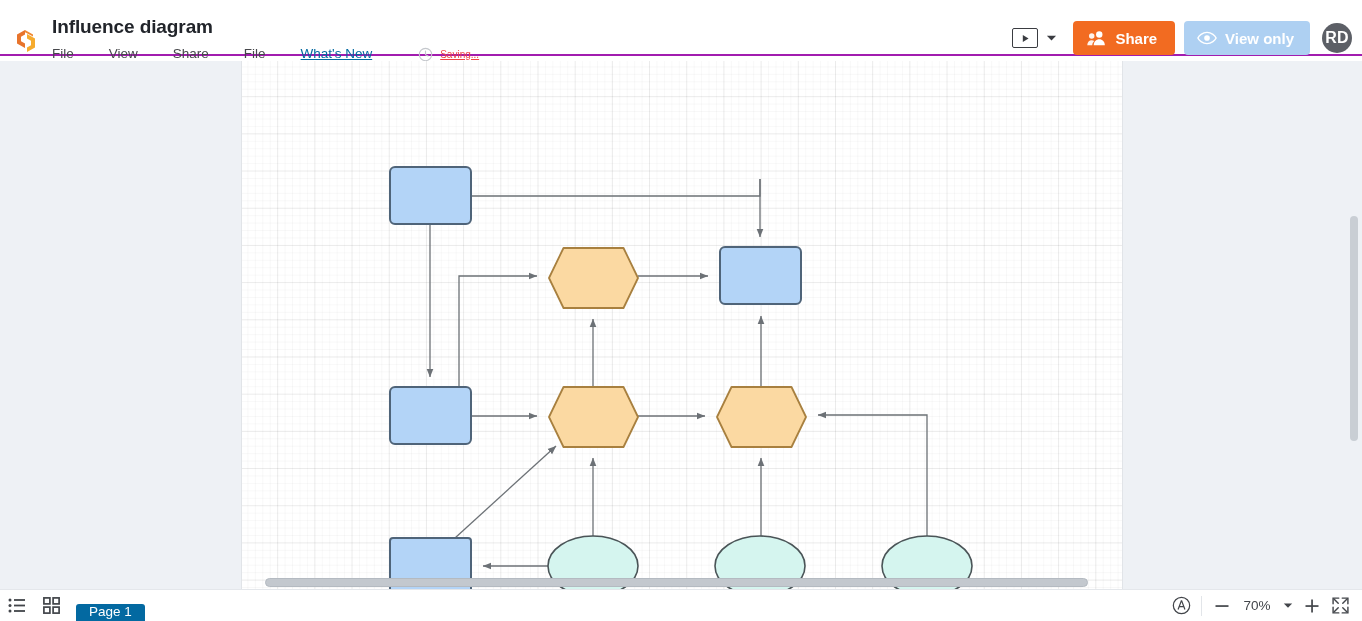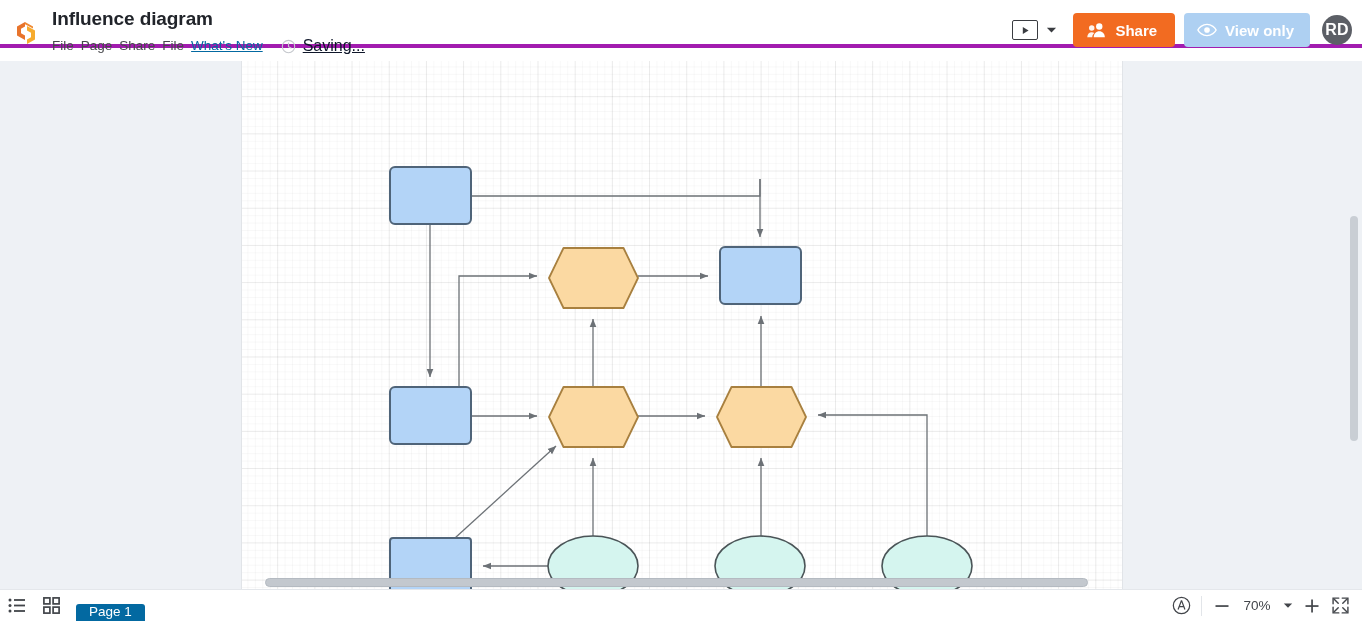--- a/index.html
+++ b/index.html
@@ -6,46 +6,46 @@
   html, body {
     width: 1362px; height: 621px;
     font-family: "Liberation Sans", sans-serif;
     background: #ffffff;
     overflow: hidden;
   }
   #app { position: relative; width: 1362px; height: 621px; }
 
   
   .topbar {
-    position: absolute; left: 0; top: 0; width: 1362px; height: 48px;
-    background: #ffffff; border-bottom: 4px solid #a21caf;
+    position: absolute; left: 0; top: 8px; width: 1362px; height: 48px;
+    background: #ffffff; border-bottom: 2px solid #a21caf;
     display: flex; align-items: flex-start;
   }
   .logo-wrap {
     width: 52px; height: 61px;
     display: flex; align-items: center; justify-content: center;
     padding-top: 4px;
   }
   .doc-block { padding-top: 8px; }
   .doc-title {
     font-size: 19px; font-weight: bold; color: #21242a;
     letter-spacing: -0.1px; line-height: 22px;
   }
   .menu-row {
-    display: flex; align-items: center; gap: 7px;
+    display: flex; align-items: center; gap: 35px;
     margin-top: 6px; height: 20px;
   }
   .menu-item {
     font-size: 13.5px; color: #46474b; line-height: 16px;
     cursor: pointer; white-space: nowrap;
   }
   .menu-item.whatsnew { text-decoration: underline; color: #0369a1; }
   .saving-wrap { display: flex; align-items: center; gap: 7px; margin-left: 11px; }
   .saving-text {
-    font-size: 16px; color: #0f172a; text-decoration: underline;
+    font-size: 10px; color: #ef4444; text-decoration: underline;
     white-space: nowrap;
   }
 
   .topright {
     position: absolute; right: 10px; top: 13px;
     display: flex; align-items: center; gap: 0;
   }
   .present-btn {
     width: 26px; height: 20px; border: 1.4px solid #3a3c41; border-radius: 2px;
     display: flex; align-items: center; justify-content: center; cursor: pointer;
@@ -153,21 +153,21 @@
         <path d="M11 2 L3 6.5 L3 15.5 L11 20 L11 15.5 L7 13.2 L7 8.8 L11 6.5 Z" fill="#e8742c"></path>
         <path d="M13 6 L21 10.5 L21 19.5 L13 24 L13 19.5 L17 17.2 L17 12.8 L13 10.5 Z" fill="#f5a623" opacity="0.95"></path>
         <path d="M11 2 L19 6.5 L19 8.6 L11 4.2 Z" fill="#f08a33"></path>
       </svg>
     </div>
 
     <div class="doc-block">
       <div class="doc-title">Influence diagram</div>
       <div class="menu-row">
         <span class="menu-item">File</span>
-        <span class="menu-item">Page</span>
+        <span class="menu-item">View</span>
         <span class="menu-item">Share</span>
         <span class="menu-item">File</span>
         <span class="menu-item whatsnew">What's New</span>
         <span class="saving-wrap">
           <svg width="15" height="15" viewBox="0 0 16 16">
             <circle cx="8" cy="8" r="6.6" fill="none" stroke="#c4c7cc" stroke-width="1.2"></circle>
             <path d="M8 4.3 L8 8.2 L10.7 9.6" fill="none" stroke="#c4c7cc" stroke-width="1.2" stroke-linecap="round"></path>
           </svg>
           <span class="saving-text">Saving...</span>
         </span>

